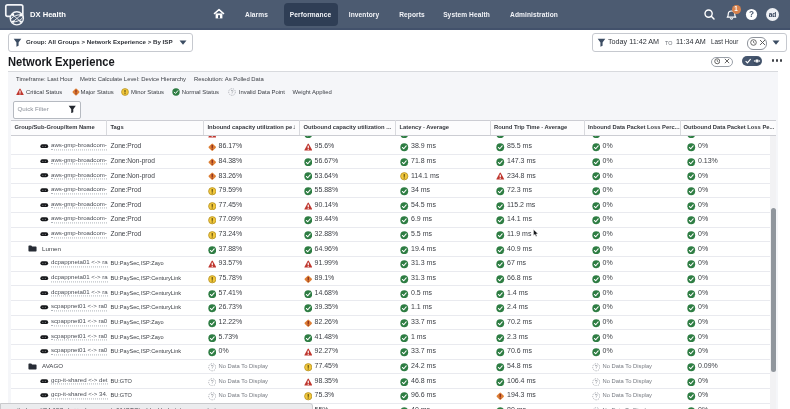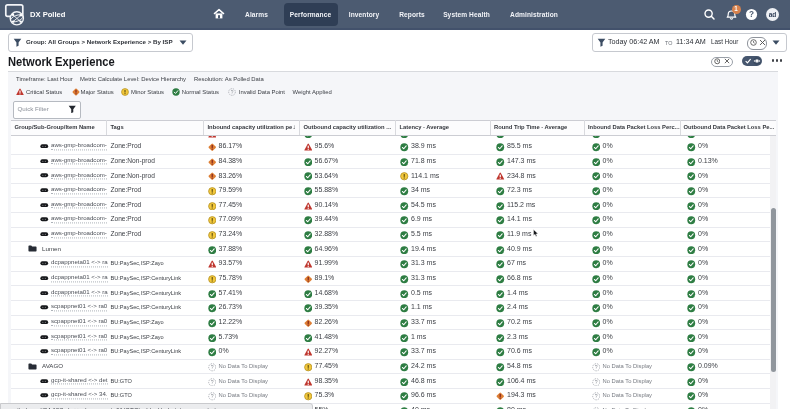--- a/index.html
+++ b/index.html
@@ -16,21 +16,21 @@
 <rect x="1.8" y="1.8" width="17" height="11.5" rx="1.8" fill="none" stroke="#f2f4f7" stroke-width="1.7"></rect>
 <circle cx="12.8" cy="15.3" r="6.6" fill="#4c5b71" stroke="#f2f4f7" stroke-width="1.4"></circle>
 <ellipse cx="12.8" cy="15.3" rx="6.6" ry="2.9" fill="none" stroke="#f2f4f7" stroke-width="0.9" transform="rotate(-20 12.8 15.3)"></ellipse>
 <path d="M8.6 11.5 L17 19.1 M17.2 11.9 L8.8 18.8" stroke="#f2f4f7" stroke-width="0.9"></path>
 <circle cx="9" cy="11.8" r="1.2" fill="#fff"></circle>
       <circle cx="16.9" cy="12.2" r="1.2" fill="#fff"></circle>
 <circle cx="9.2" cy="18.6" r="1.2" fill="#fff"></circle>
       <circle cx="16.7" cy="18.6" r="1.2" fill="#fff"></circle>
 </svg>
   </div>
-<div class="txt" style="left:30px;top:14.7px;transform:translateY(-54%);font-size:7.6px;color:#ffffff;font-weight:700;">DX Polled</div>
+<div class="txt" style="left:30px;top:14.7px;transform:translateY(-54%);font-size:7.6px;color:#ffffff;font-weight:700;">DX Health</div>
 <div class="abs" style="left:213px;top:8px">
     <svg width="12" height="12" viewBox="0 0 12 12">
 <path d="M1.4 5.6 L6 1.6 L10.6 5.6" fill="none" stroke="#fff" stroke-width="1.4" stroke-linecap="round" stroke-linejoin="round"></path>
 <path d="M2.6 5.4 L2.6 10.4 L9.4 10.4 L9.4 5.4" fill="#fff"></path>
 <rect x="5" y="7.2" width="2" height="3.2" fill="#4c5b71"></rect>
 </svg>
   </div>
 <div class="abs" style="left:283.5px;top:2.5px;width:54px;height:23px;border-radius:4px;background:#2f3e55;"></div>
 <div class="txt" style="left:256.5px;top:14.7px;transform:translate(-50%,-54%);font-size:6.6px;color:#f2f4f8;font-weight:700;letter-spacing:.1px;">Alarms</div>
 <div class="txt" style="left:310.5px;top:14.7px;transform:translate(-50%,-54%);font-size:6.6px;color:#f2f4f8;font-weight:700;letter-spacing:.1px;">Performance</div>
@@ -72,21 +72,21 @@
     <svg width="8" height="5" viewBox="0 0 8 5">
       <path d="M0.5 0.5 L7.5 0.5 L4 4.7 Z" fill="#3c4d63"></path>
     </svg>
   </div>
 <div class="abs" style="left:592px;top:33px;width:193px;height:17px;border:1px solid #c6c9cf;border-radius:3px;background:#fff;"></div>
 <div class="abs" style="left:597px;top:37.5px">
     <svg width="9" height="9" viewBox="0 0 10 10">
       <path d="M0.8 0.8 L9.2 0.8 L6.2 5 L6.2 8.6 L3.8 9.6 L3.8 5 Z" fill="#3c4d63"></path>
     </svg>
   </div>
-<div class="txt" style="left:608px;top:42.3px;transform:translateY(-54%);font-size:7.2px;color:#2d3138;font-weight:400;">Today 06:42 AM</div>
+<div class="txt" style="left:608px;top:42.3px;transform:translateY(-54%);font-size:7.2px;color:#2d3138;font-weight:400;">Today 11:42 AM</div>
 <div class="txt" style="left:665px;top:42.5px;transform:translateY(-54%);font-size:5.4px;color:#6b7078;font-weight:400;">TO</div>
 <div class="txt" style="left:676px;top:42.3px;transform:translateY(-54%);font-size:7.2px;color:#2d3138;font-weight:400;">11:34 AM</div>
 <div class="txt" style="left:711px;top:42.3px;transform:translateY(-54%);font-size:6.3px;color:#2d3138;font-weight:400;">Last Hour</div>
 <div class="abs" style="left:747px;top:36.5px;width:18px;height:11px;border:1px solid #8f949c;border-radius:6px;background:#fff;"></div>
 <div class="abs" style="left:750px;top:38.5px">
     <svg width="7" height="7" viewBox="0 0 8 8">
       <circle cx="4" cy="4" r="3.2" fill="none" stroke="#555" stroke-width="1"></circle>
       <path d="M4 2.2 L4 4 L5.4 4.8" stroke="#555" stroke-width="0.9" fill="none"></path>
     </svg>
   </div>

